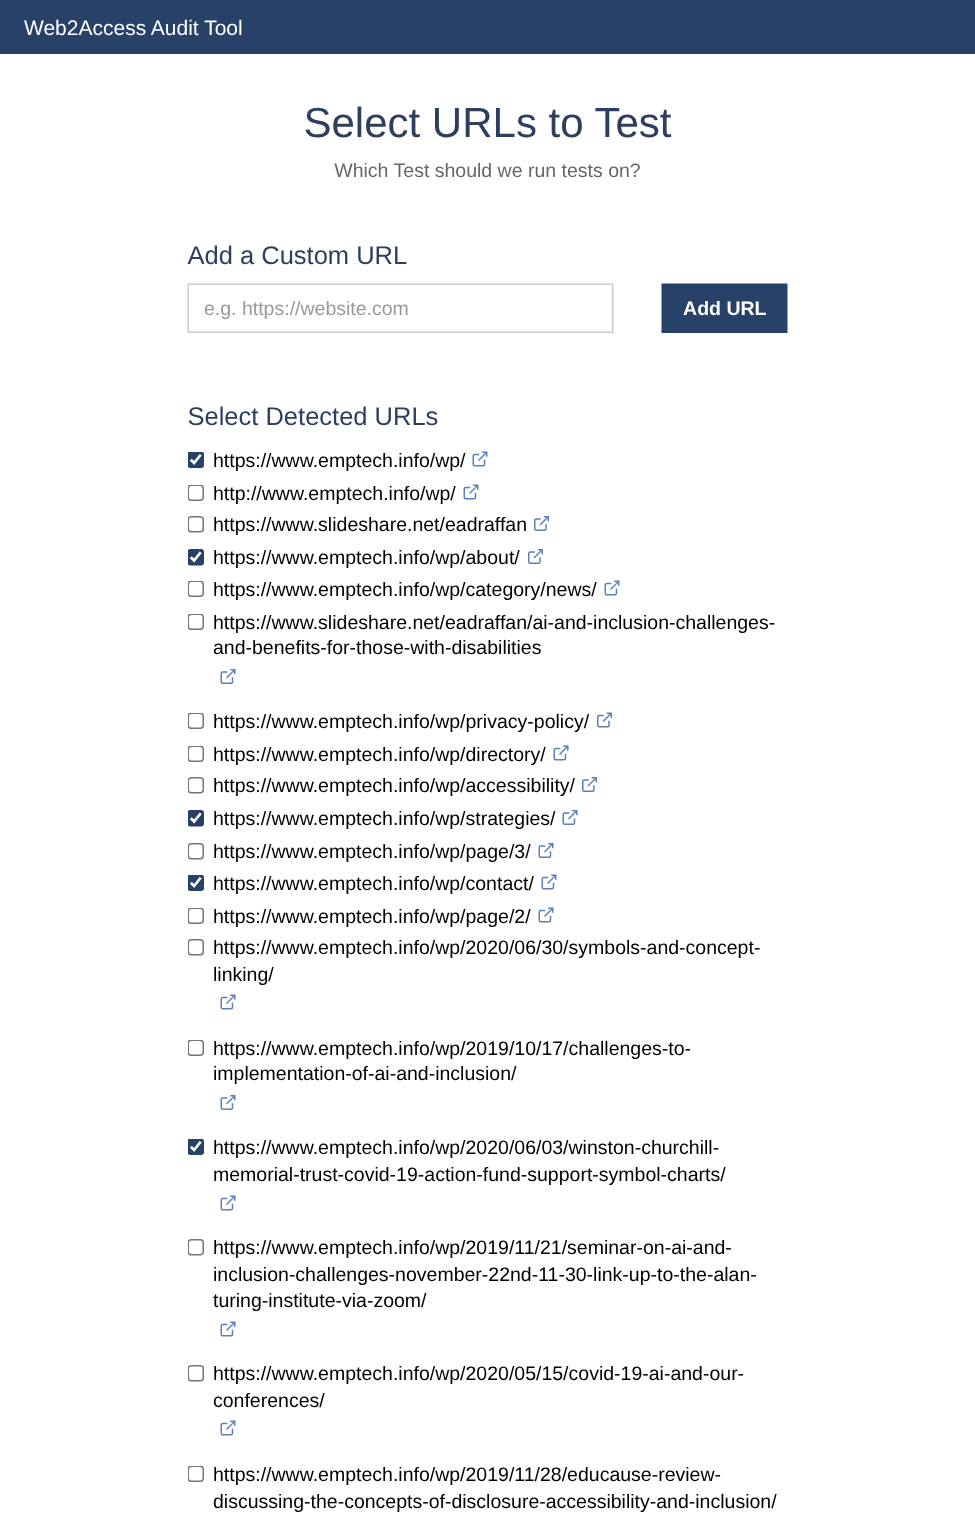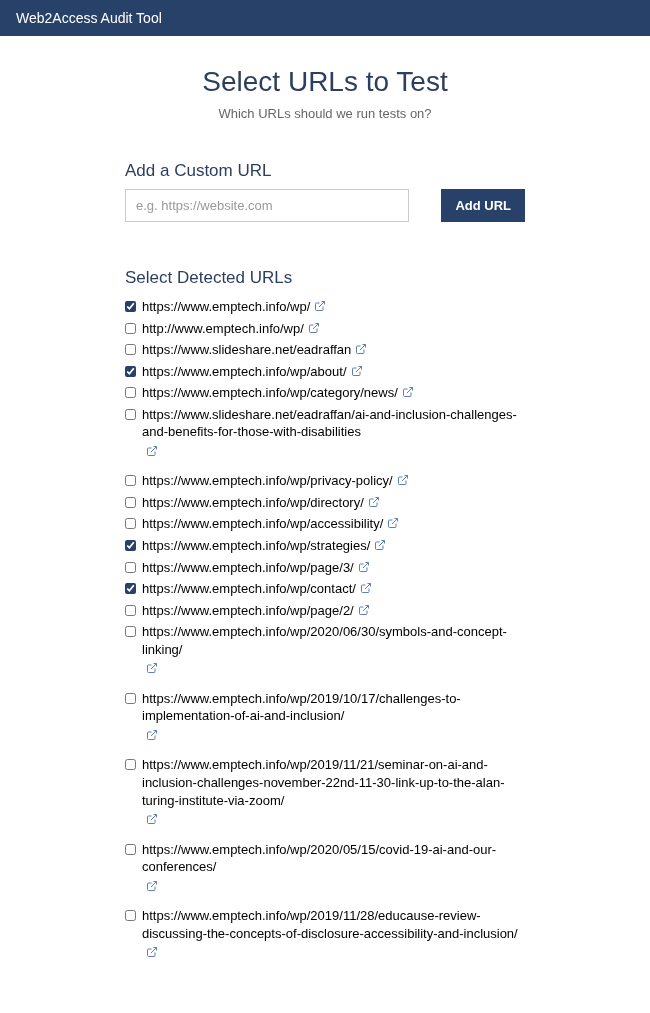--- a/index.html
+++ b/index.html
@@ -105,21 +105,21 @@
 </style>
 </head>
 <body>
 
 <div class="header">
   <span>Web2Access Audit Tool</span>
 </div>
 
 <div class="container">
   <h1 class="page-title">Select URLs to Test</h1>
-  <p class="subtitle">Which URLs should we run tests on?</p>
+  <p class="subtitle">Which Test should we run tests on?</p>
 
   <h2 class="section-heading">Add a Custom URL</h2>
   <div class="input-row">
     <input class="url-input" type="text" placeholder="e.g. https://website.com" style="">
     <button class="add-btn">Add URL</button>
   </div>
 
   <h2 class="section-heading">Select Detected URLs</h2>
   <ul class="url-list" id="url-list">
       <li class="url-item">
@@ -236,20 +236,28 @@
       </li>
       <li class="url-item">
         <input type="checkbox" class="url-check" style="">
         <div class="url-content"><a class="url-link">https://www.emptech.info/wp/2019/10/17/challenges-to-implementation-of-ai-and-inclusion/</a><span class="ext-icon-wrap"><span class="ext-icon"><svg viewBox="0 0 24 24">
                 <path d="M18 13v6a2 2 0 0 1-2 2H5a2 2 0 0 1-2-2V8a2 2 0 0 1 2-2h6"></path>
                 <polyline points="15 3 21 3 21 9"></polyline>
                 <line x1="10" y1="14" x2="21" y2="3"></line>
               </svg></span></span></div>
       </li>
       <li class="url-item">
+        <input type="checkbox" class="url-check" checked="" style="">
+        <div class="url-content"><a class="url-link">https://www.emptech.info/wp/2020/06/03/winston-churchill-memorial-trust-covid-19-action-fund-support-symbol-charts/</a><span class="ext-icon-wrap"><span class="ext-icon"><svg viewBox="0 0 24 24">
+                <path d="M18 13v6a2 2 0 0 1-2 2H5a2 2 0 0 1-2-2V8a2 2 0 0 1 2-2h6"></path>
+                <polyline points="15 3 21 3 21 9"></polyline>
+                <line x1="10" y1="14" x2="21" y2="3"></line>
+              </svg></span></span></div>
+      </li>
+      <li class="url-item">
         <input type="checkbox" class="url-check" style="">
         <div class="url-content"><a class="url-link">https://www.emptech.info/wp/2019/11/21/seminar-on-ai-and-inclusion-challenges-november-22nd-11-30-link-up-to-the-alan-turing-institute-via-zoom/</a><span class="ext-icon-wrap"><span class="ext-icon"><svg viewBox="0 0 24 24">
                 <path d="M18 13v6a2 2 0 0 1-2 2H5a2 2 0 0 1-2-2V8a2 2 0 0 1 2-2h6"></path>
                 <polyline points="15 3 21 3 21 9"></polyline>
                 <line x1="10" y1="14" x2="21" y2="3"></line>
               </svg></span></span></div>
       </li>
       <li class="url-item">
         <input type="checkbox" class="url-check" style="">
         <div class="url-content"><a class="url-link">https://www.emptech.info/wp/2020/05/15/covid-19-ai-and-our-conferences/</a><span class="ext-icon-wrap"><span class="ext-icon"><svg viewBox="0 0 24 24">

